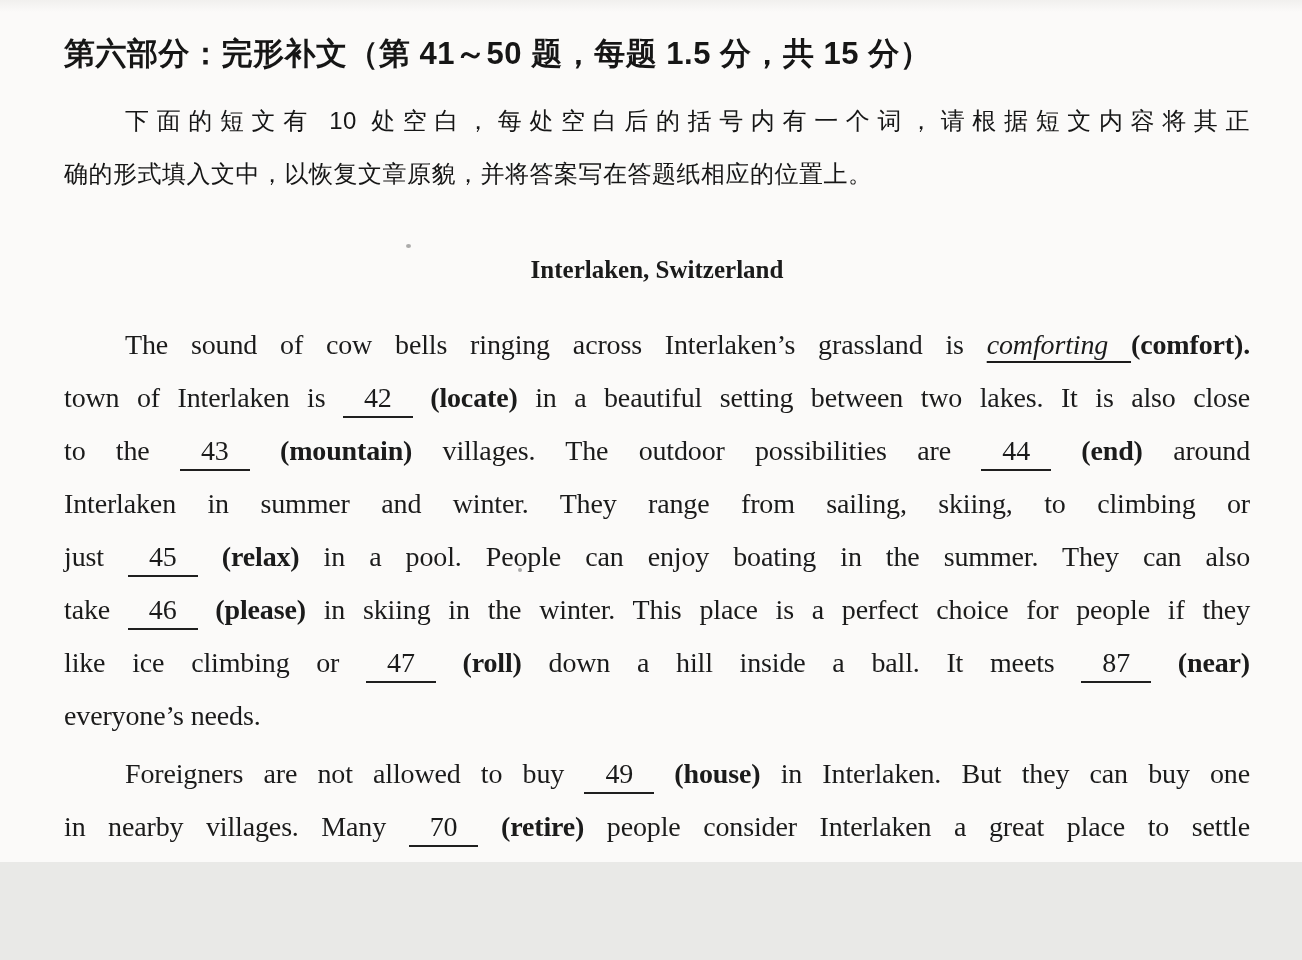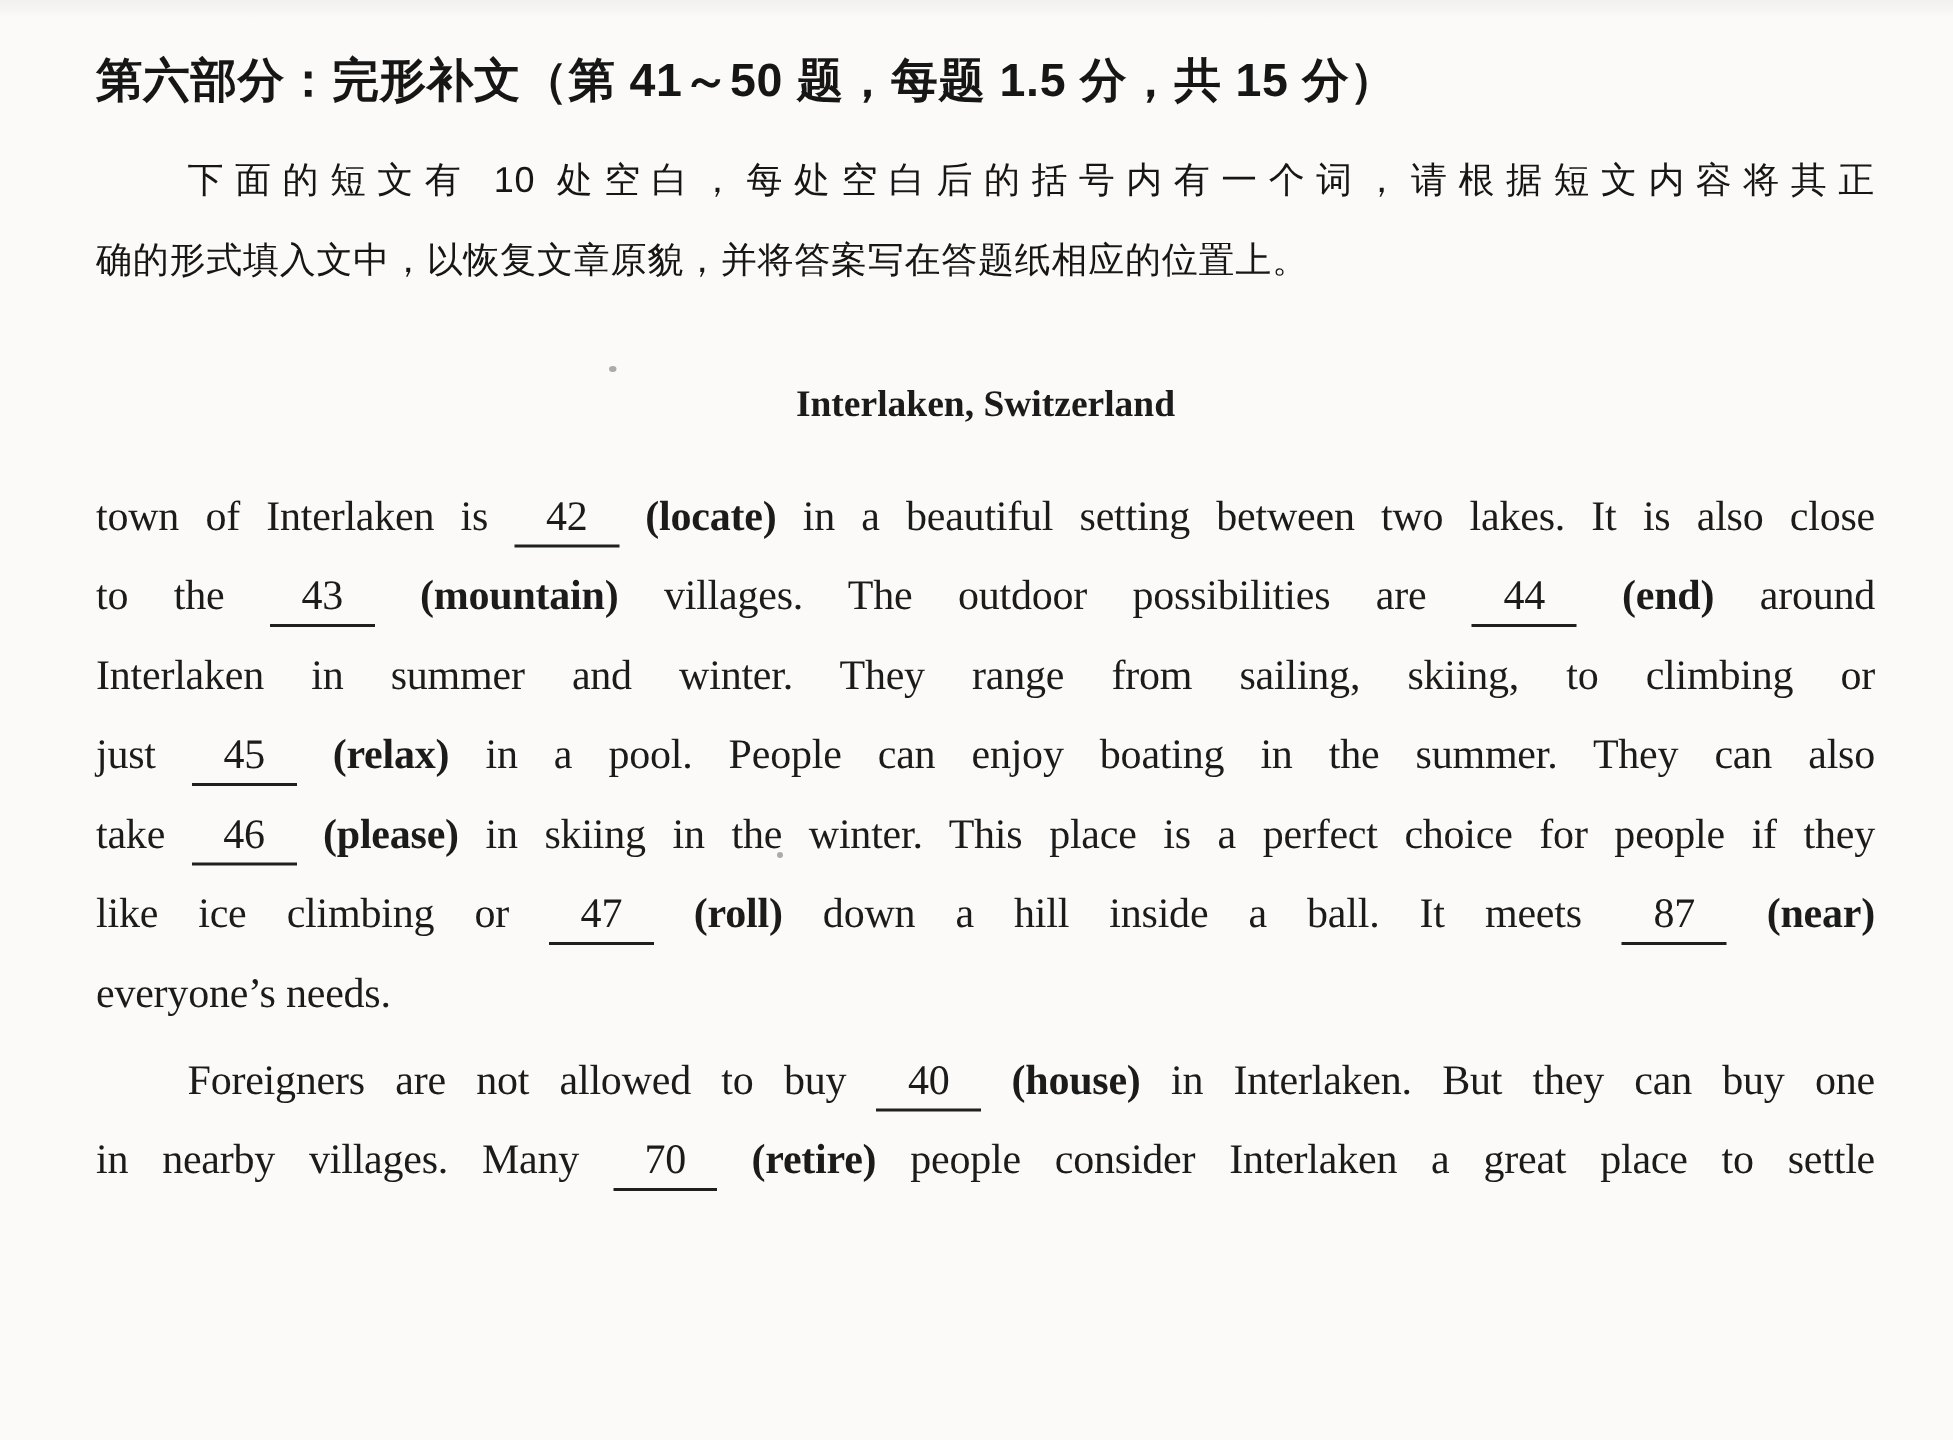--- a/index.html
+++ b/index.html
@@ -3,21 +3,21 @@
 <meta charset="utf-8">
 <style>
   html, body {
     margin: 0;
     padding: 0;
     background: #e9e9e7;
   }
   .page {
     position: relative;
     width: 1302px;
-    height: 960px;
+    height: 862px;
     margin: 0 auto;
     background: linear-gradient(#f1f0ee, #fbfaf9 12px, #fbfaf9);
     color: #1b1b1b;
     overflow: hidden;
     font-family: "Liberation Serif", "DejaVu Serif", serif;
   }
   .doc {
     padding: 30px 52px 0 64px;
   }
   
@@ -98,30 +98,31 @@
 
     <div class="instr">
       <div class="cn instr-line indent-cn just">下面的短文有 10 处空白，每处空白后的括号内有一个词，请根据短文内容将其正</div>
       <div class="cn instr-line">确的形式填入文中，以恢复文章原貌，并将答案写在答题纸相应的位置上。</div>
     </div>
 
     <div class="title">Interlaken, Switzerland</div>
 
     <div id="passage">
         <div class="para">
+          <div class="pline just indent"><span class="seg-plain">The sound of cow bells ringing across Interlaken’s grassland is </span><span class="seg-italic_underline">comforting </span><span class="seg-bold">(comfort).</span></div>
           <div class="pline just"><span class="seg-plain">town of Interlaken is </span><span class="blank">42</span><span class="seg-bold"> (locate)</span><span class="seg-plain"> in a beautiful setting between two lakes. It is also close</span></div>
           <div class="pline just"><span class="seg-plain">to the </span><span class="blank">43</span><span class="seg-bold"> (mountain)</span><span class="seg-plain"> villages. The outdoor possibilities are </span><span class="blank">44</span><span class="seg-bold"> (end)</span><span class="seg-plain"> around</span></div>
           <div class="pline just"><span class="seg-plain">Interlaken in summer and winter. They range from sailing, skiing, to climbing or</span></div>
           <div class="pline just"><span class="seg-plain">just </span><span class="blank">45</span><span class="seg-bold"> (relax)</span><span class="seg-plain"> in a pool. People can enjoy boating in the summer. They can also</span></div>
           <div class="pline just"><span class="seg-plain">take </span><span class="blank">46</span><span class="seg-bold"> (please)</span><span class="seg-plain"> in skiing in the winter. This place is a perfect choice for people if they</span></div>
           <div class="pline just"><span class="seg-plain">like ice climbing or </span><span class="blank">47</span><span class="seg-bold"> (roll)</span><span class="seg-plain"> down a hill inside a ball. It meets </span><span class="blank">87</span><span class="seg-bold"> (near)</span></div>
           <div class="pline"><span class="seg-plain">everyone’s needs.</span></div>
         </div>
         <div class="para">
-          <div class="pline just indent"><span class="seg-plain">Foreigners are not allowed to buy </span><span class="blank">40</span><span class="seg-bold"> (house)</span><span class="seg-plain"> in Interlaken. But they can buy one</span></div>
+          <div class="pline just indent"><span class="seg-plain">Foreigners are not allowed to buy </span><span class="blank">49</span><span class="seg-bold"> (house)</span><span class="seg-plain"> in Interlaken. But they can buy one</span></div>
           <div class="pline just"><span class="seg-plain">in nearby villages. Many </span><span class="blank">70</span><span class="seg-bold"> (retire)</span><span class="seg-plain"> people consider Interlaken a great place to settle</span></div>
         </div>
       </div>
   </div>
 
   <div class="speck speck-1"></div>
   <div class="speck speck-2"></div>
 </div>
 
 </body></html>

